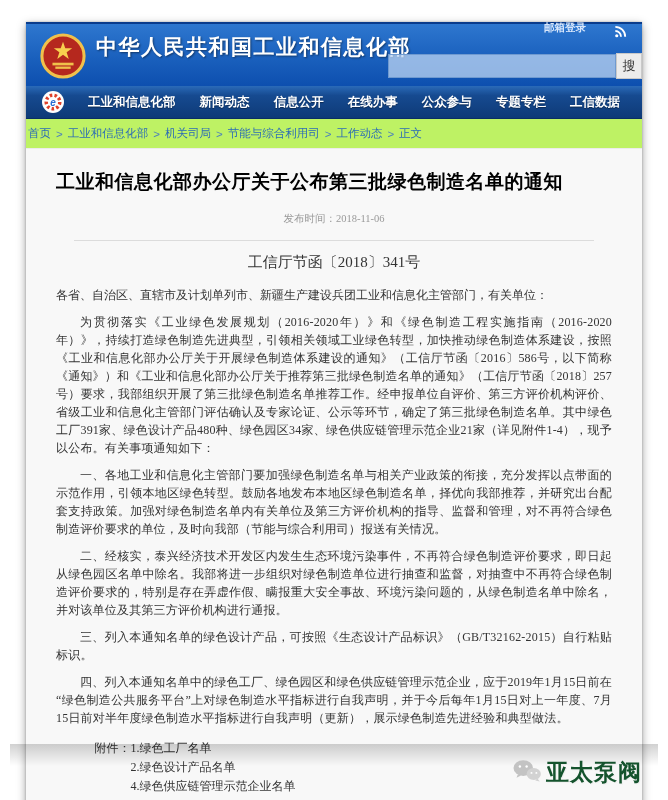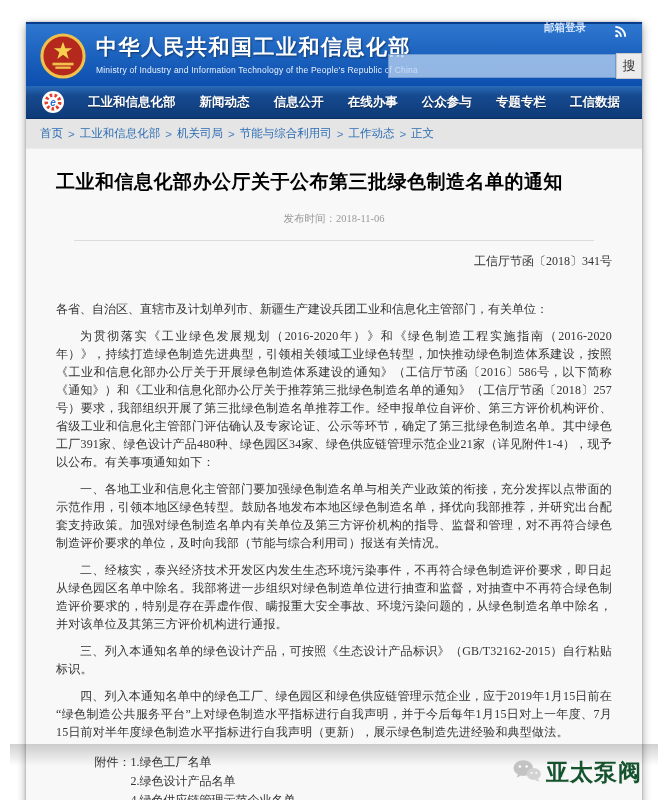--- a/index.html
+++ b/index.html
@@ -41,36 +41,36 @@
     border-bottom:1px solid #0a2f63;
   }
   .nav-logo { width:22px; height:22px; margin-right:24px; flex:0 0 auto;
               background:#fff; border-radius:50%; display:flex;
               align-items:center; justify-content:center; overflow:hidden; }
   .nav-links { display:flex; flex:1; justify-content:space-between; }
   .nav-links a { color:#ffffff; font-size:12.5px; font-weight:bold;
                  text-decoration:none; cursor:pointer; text-shadow:0 1px 1px rgba(0,0,0,.4); }
 
   
-  .breadcrumb { height:29px; display:flex; align-items:center; padding:0 14px;
-                background:#e5e5e5; font-size:11.5px; color:#2d6db5; }
+  .breadcrumb { height:29px; display:flex; align-items:center; padding:0 2px;
+                background:#bef264; font-size:11.5px; color:#2d6db5; }
   .breadcrumb a { color:#2d6db5; text-decoration:none; cursor:pointer; }
   .breadcrumb .sep { margin:0 5px; color:#4a7fbd; }
   .breadcrumb .current { color:#2d6db5; }
 
   
   .content { background:#f8f8f8; border-top:1px solid #ececec; padding:20px 30px 14px; }
   .article-title { font-size:19px; font-weight:bold; color:#000000; 
                    letter-spacing:.5px; line-height:1.4; }
   .publish { text-align:center; font-size:10.5px; color:#999; margin-top:16px;
              font-family:"Liberation Serif", serif; }
   .divider { border:none; border-top:1px solid #dcdcdc; margin:14px 18px 12px; }
 
   .doc { font-family:"Liberation Serif", serif; color:#333; }
-  .doc-number { text-align:right; font-size:12px; margin:10px 0 30px; }
+  .doc-number { text-align:center; font-size:15px; margin:10px 0 14px; }
   .salutation { font-size:12px; line-height:18px; }
   .para { font-size:12px; line-height:18px; text-indent:2em; margin-top:9px;
           text-align:justify; letter-spacing:.2px; }
   .attachments { display:flex; margin-top:12px; font-size:12px; line-height:19px;
                  margin-left:3.2em; }
   .att-label { flex:0 0 auto; }
   .att-list div { line-height:19px; }
 
   
   .watermark { position:absolute; right:26px; bottom:12px; display:flex;
@@ -89,21 +89,20 @@
     <span class="emblem">
       <svg viewBox="0 0 24 24" width="46" height="46">
         <circle cx="12" cy="12" r="11" fill="#b5281e" stroke="#f0c14b" stroke-width="1.6"></circle>
         <polygon points="12,4.6 13.2,8 16.8,8 13.9,10.1 15,13.5 12,11.4 9,13.5 10.1,10.1 7.2,8 10.8,8" fill="#f7d04e"></polygon>
         <path d="M6.5 15.5h11v1.4h-11z" fill="#f0c14b"></path>
         <path d="M8 17.5h8v1.2H8z" fill="#f0c14b"></path>
       </svg>
     </span>
     <div class="title-block">
       <div class="site-title">中华人民共和国工业和信息化部</div>
-      <div class="site-subtitle">Ministry of Industry and Information Technology of the People's Republic of China</div>
     </div>
     <div class="mail-login">邮箱登录</div>
     <span class="rss">
       <svg viewBox="0 0 16 16" width="15" height="15">
         <circle cx="4" cy="12.5" r="1.7" fill="#ffffff"></circle>
         <path d="M2.5 7.5a6 6 0 0 1 6 6" stroke="#ffffff" stroke-width="2" fill="none"></path>
         <path d="M2.5 3a10.5 10.5 0 0 1 10.5 10.5" stroke="#ffffff" stroke-width="2" fill="none"></path>
       </svg>
     </span>
     <div class="search-bar">

